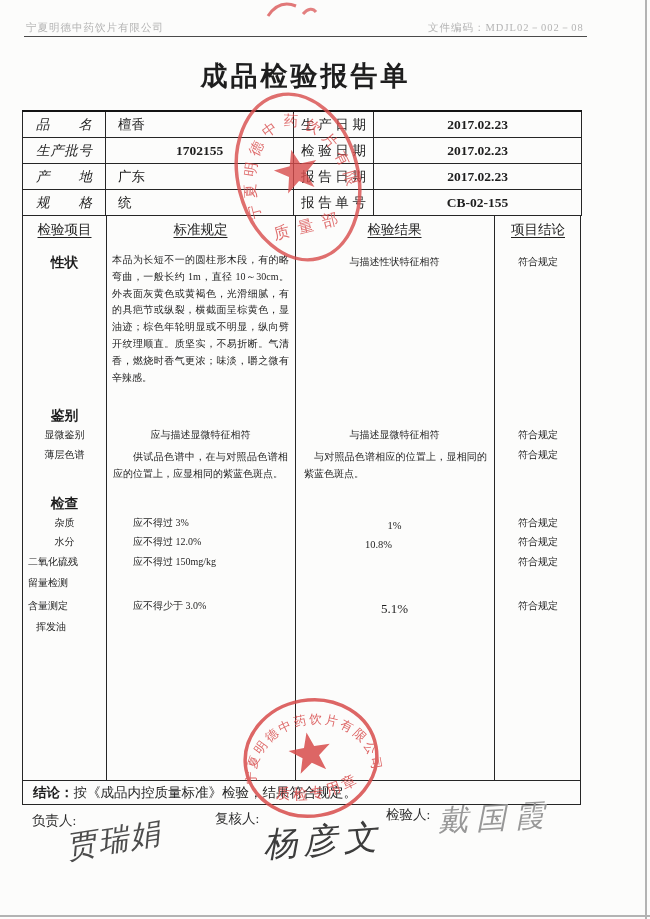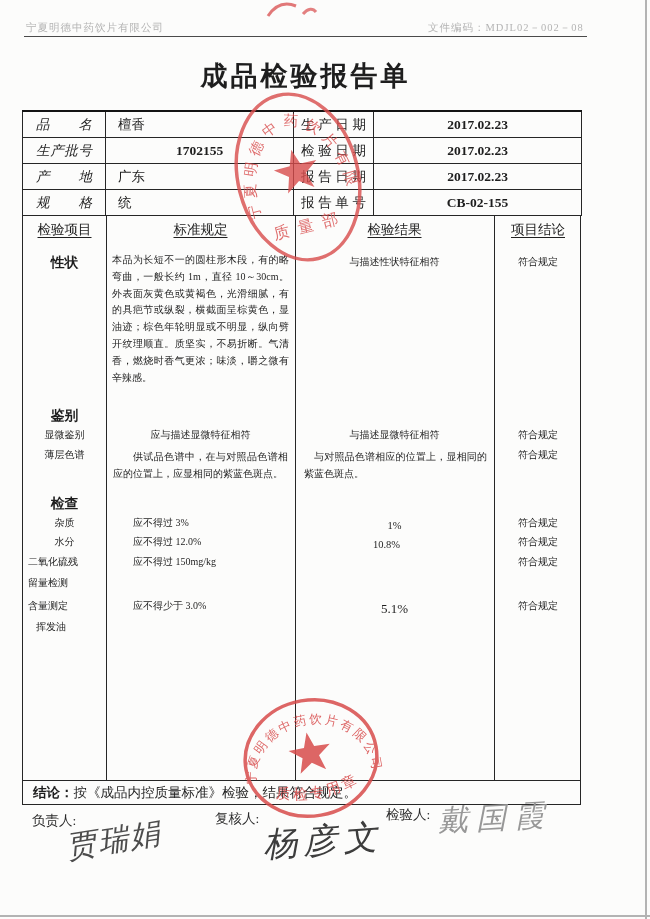--- a/index.html
+++ b/index.html
@@ -125,21 +125,21 @@
 
   <div class="it ctr sect" style="left:0;top:279px;width:83px">检查</div>
 
   <div class="it ctr" style="left:0;top:301px;width:83px">杂质</div>
   <div class="it" style="left:110px;top:301px">应不得过 3%</div>
   <div class="it ctr small" style="left:272px;top:303px;width:199px">1%</div>
   <div class="it ctr" style="left:471px;top:301px;width:88px">符合规定</div>
 
   <div class="it ctr" style="left:0;top:320px;width:83px">水分</div>
   <div class="it" style="left:110px;top:320px">应不得过 12.0%</div>
-  <div class="it ctr small" style="left:264px;top:322px;width:199px">10.8%</div>
+  <div class="it ctr small" style="left:256px;top:322px;width:199px">10.8%</div>
   <div class="it ctr" style="left:471px;top:320px;width:88px">符合规定</div>
 
   <div class="it" style="left:5px;top:340px;width:78px">二氧化硫残</div>
   <div class="it" style="left:5px;top:361px;width:78px">留量检测</div>
   <div class="it" style="left:110px;top:340px">应不得过 150mg/kg</div>
   <div class="it ctr" style="left:471px;top:340px;width:88px">符合规定</div>
 
   <div class="it" style="left:5px;top:384px;width:78px">含量测定</div>
   <div class="it" style="left:13px;top:405px;width:78px">挥发油</div>
   <div class="it" style="left:110px;top:384px">应不得少于 3.0%</div>

